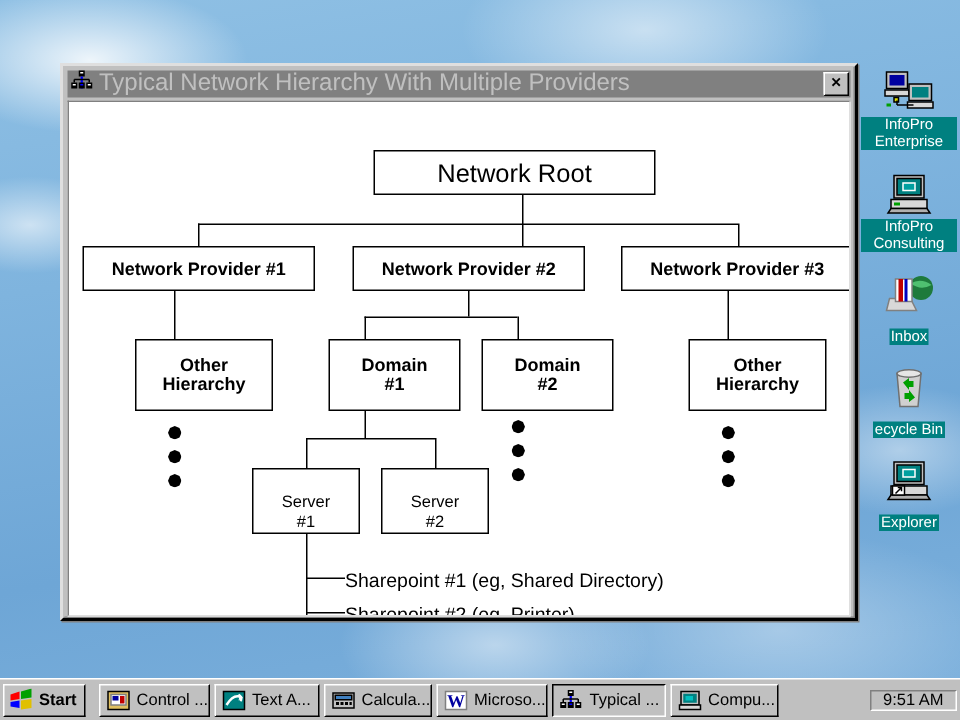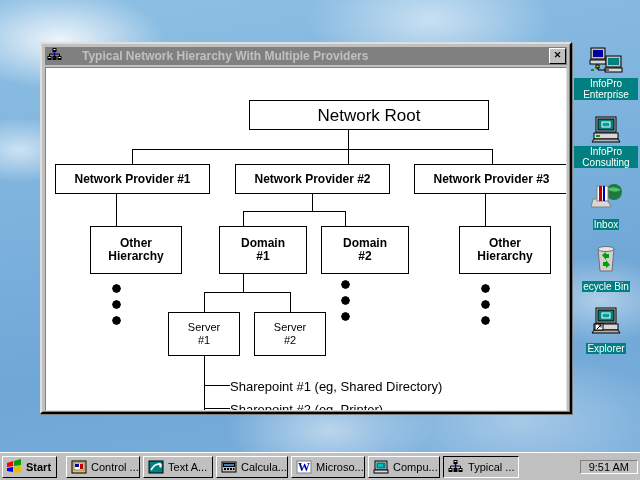--- a/index.html
+++ b/index.html
@@ -43,22 +43,22 @@
   #app-window .inner-bevel{
     border-top:1px solid #c0c0c0;border-left:1px solid #c0c0c0;
     border-right:1px solid #808080;border-bottom:1px solid #808080;
     height:100%;box-sizing:border-box;padding:2px;
   }
   #titlebar{
     height:18px;background:#808080;display:flex;align-items:center;
     padding:0 1px 0 2px;
   }
   #titlebar .title-text{
-    color:#c0c0c0;font-size:12px;font-weight:bold;white-space:nowrap;
-    margin-left:20px;flex:1;overflow:hidden;
+    color:#c0c0c0;font-size:16px;font-weight:normal;white-space:nowrap;
+    margin-left:4px;flex:1;overflow:hidden;
   }
   .title-btn{
     width:15px;height:14px;background:#c0c0c0;
     border-top:1px solid #ffffff;border-left:1px solid #ffffff;
     border-right:1px solid #000;border-bottom:1px solid #000;
     font-size:9px;line-height:12px;text-align:center;font-weight:bold;color:#000;
     font-family:"Liberation Sans", sans-serif;
   }
   #client-area{
     position:relative;background:#ffffff;margin-top:2px;
@@ -70,21 +70,21 @@
   
   .node{
     position:absolute;background:#ffffff;border:1px solid #000;
     display:flex;align-items:center;justify-content:center;text-align:center;
     color:#000;box-sizing:border-box;
   }
   .node .lbl{line-height:13px;}
   .node.root{font-size:17px;font-weight:normal;}
   .node.lvl1{font-size:12px;font-weight:bold;}
   .node.lvl2{font-size:12px;font-weight:bold;margin-left:20px;}
-  .node.server{font-size:11px;font-weight:normal;}
+  .node.server{font-size:11px;font-weight:normal;align-items:flex-end;}
   .vline{position:absolute;background:#000;width:1px;}
   .hline{position:absolute;background:#000;height:1px;}
   .dot{
     position:absolute;width:9px;height:9px;background:#000;
     clip-path:polygon(50% 0,85% 15%,100% 50%,85% 85%,50% 100%,15% 85%,0 50%,15% 15%);
   }
   .share-label{position:absolute;font-size:13px;color:#000;white-space:nowrap;}
   
   #taskbar{
     position:absolute;left:0;bottom:0;width:640px;height:28px;
@@ -238,21 +238,21 @@
 
         <div class="vline" style="left:197px;top:206px;height:18px;"></div>
         <div class="hline" style="left:158px;top:224px;width:86px;"></div>
         <div class="vline" style="left:158px;top:224px;height:20px;"></div>
         <div class="vline" style="left:244px;top:224px;height:20px;"></div>
 
         <div class="vline" style="left:158px;top:288px;height:54px;"></div>
         <div class="hline" style="left:158px;top:317px;width:26px;"></div>
         <div class="hline" style="left:158px;top:340px;width:26px;"></div>
 
-        <div class="node root" style="left:203px;top:32px;width:240px;height:30px;">
+        <div class="node root" style="left:203px;top:32px;width:188px;height:30px;">
           <span class="lbl">Network Root</span>
         </div>
 
         <div class="node lvl1" style="left:9px;top:96px;width:155px;height:30px;">
           <span class="lbl">Network Provider #1</span>
         </div>
         <div class="node lvl1" style="left:189px;top:96px;width:155px;height:30px;">
           <span class="lbl">Network Provider #2</span>
         </div>
         <div class="node lvl1" style="left:368px;top:96px;width:155px;height:30px;">
@@ -359,32 +359,20 @@
   </div>
 
   <div class="tb-btn" style="width:74px;">
     <span class="tb-ico">
       <svg width="16" height="16" viewBox="0 0 16 16">
         <rect x="1" y="2" width="14" height="12" fill="#ffffff" stroke="#808080"></rect>
         <text x="8" y="12" font-family="Liberation Serif, serif" font-size="12" font-weight="bold" fill="#0000a0" text-anchor="middle">W</text>
       </svg>
     </span>
     <span>Microso...</span>
-  </div>
-
-  <div class="tb-btn" style="width:72px;">
-    <span class="tb-ico">
-      <svg width="16" height="16" viewBox="0 0 16 16">
-        <rect x="2" y="2" width="12" height="9" fill="#c0c0c0" stroke="#000"></rect>
-        <rect x="3.5" y="3.5" width="9" height="6" fill="#008080"></rect>
-        <rect x="5" y="5" width="5" height="3" fill="#00c0c0"></rect>
-        <rect x="1" y="11" width="14" height="3" fill="#d8d8d8" stroke="#000"></rect>
-      </svg>
-    </span>
-    <span>Compu...</span>
   </div>
 
   <div class="tb-btn pressed" style="width:76px;">
     <span class="tb-ico">
       <svg width="15" height="15" viewBox="0 0 15 15">
         <rect x="5.5" y="1" width="4" height="4" fill="#000"></rect>
         <rect x="6.5" y="2" width="2" height="1" fill="#fff"></rect>
         <line x1="7.5" y1="5" x2="7.5" y2="13" stroke="#0000ff" stroke-width="1.5"></line>
         <line x1="2.5" y1="7" x2="12.5" y2="7" stroke="#000"></line>
         <line x1="2.5" y1="7" x2="2.5" y2="9" stroke="#000"></line>
@@ -393,16 +381,28 @@
         <rect x="1.5" y="10" width="2" height="1" fill="#fff"></rect>
         <rect x="10.5" y="9" width="4" height="4" fill="#000"></rect>
         <rect x="11.5" y="10" width="2" height="1" fill="#fff"></rect>
         <rect x="5.5" y="9" width="4" height="4" fill="#000"></rect>
         <rect x="6.5" y="10" width="2" height="1" fill="#0000ff"></rect>
       </svg>
     </span>
     <span>Typical ...</span>
   </div>
 
+  <div class="tb-btn" style="width:72px;">
+    <span class="tb-ico">
+      <svg width="16" height="16" viewBox="0 0 16 16">
+        <rect x="2" y="2" width="12" height="9" fill="#c0c0c0" stroke="#000"></rect>
+        <rect x="3.5" y="3.5" width="9" height="6" fill="#008080"></rect>
+        <rect x="5" y="5" width="5" height="3" fill="#00c0c0"></rect>
+        <rect x="1" y="11" width="14" height="3" fill="#d8d8d8" stroke="#000"></rect>
+      </svg>
+    </span>
+    <span>Compu...</span>
+  </div>
+
   <div id="tray">
     <span>9:51 AM</span>
   </div>
 </div>
 
 </body></html>

